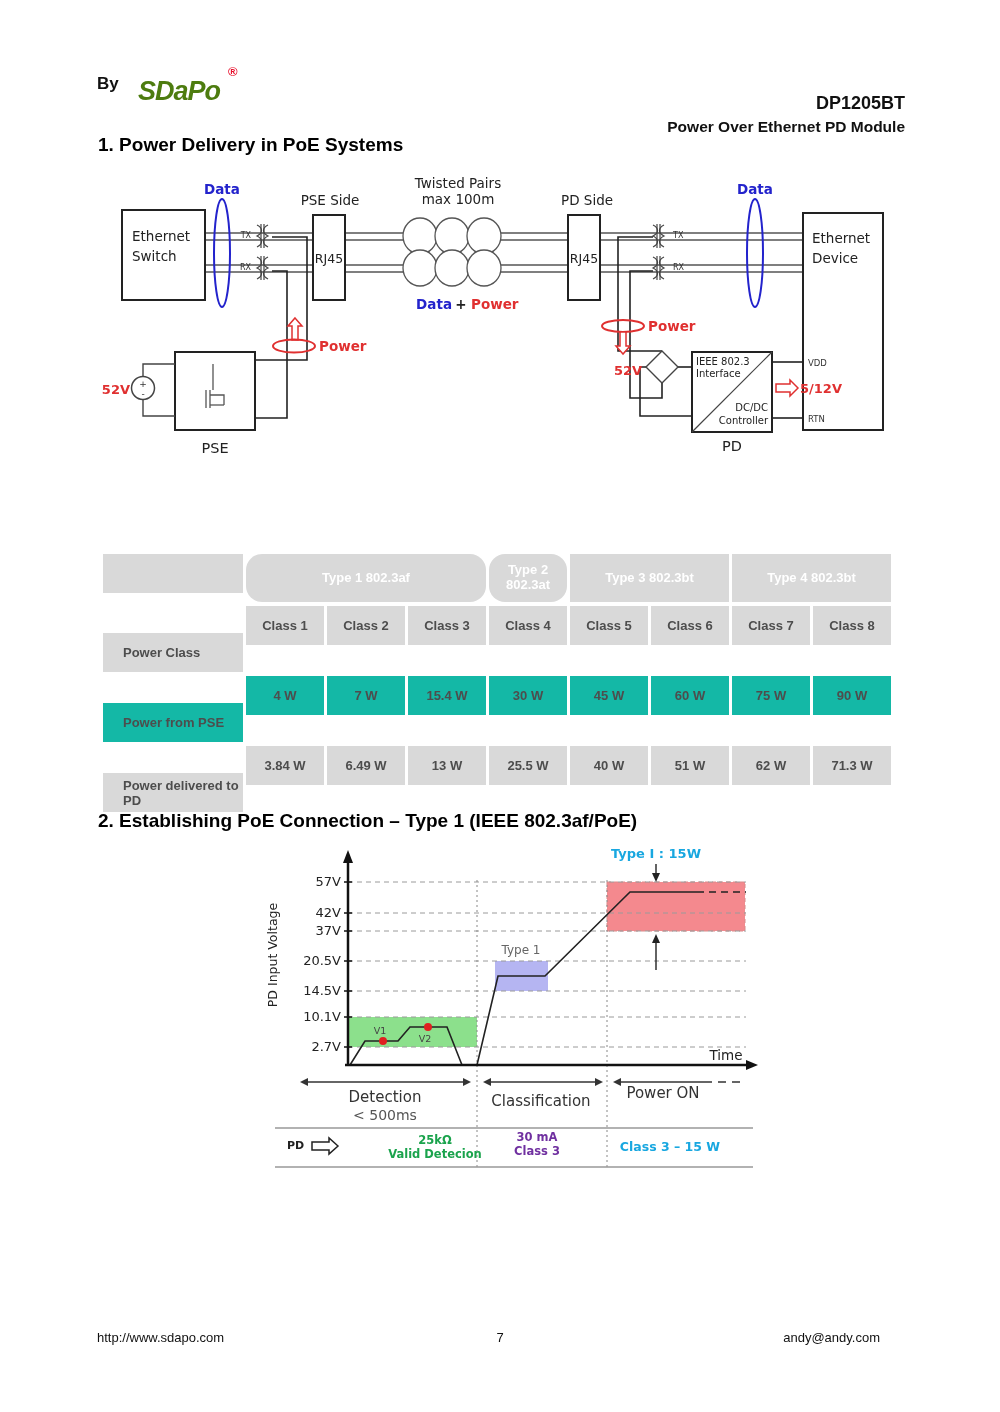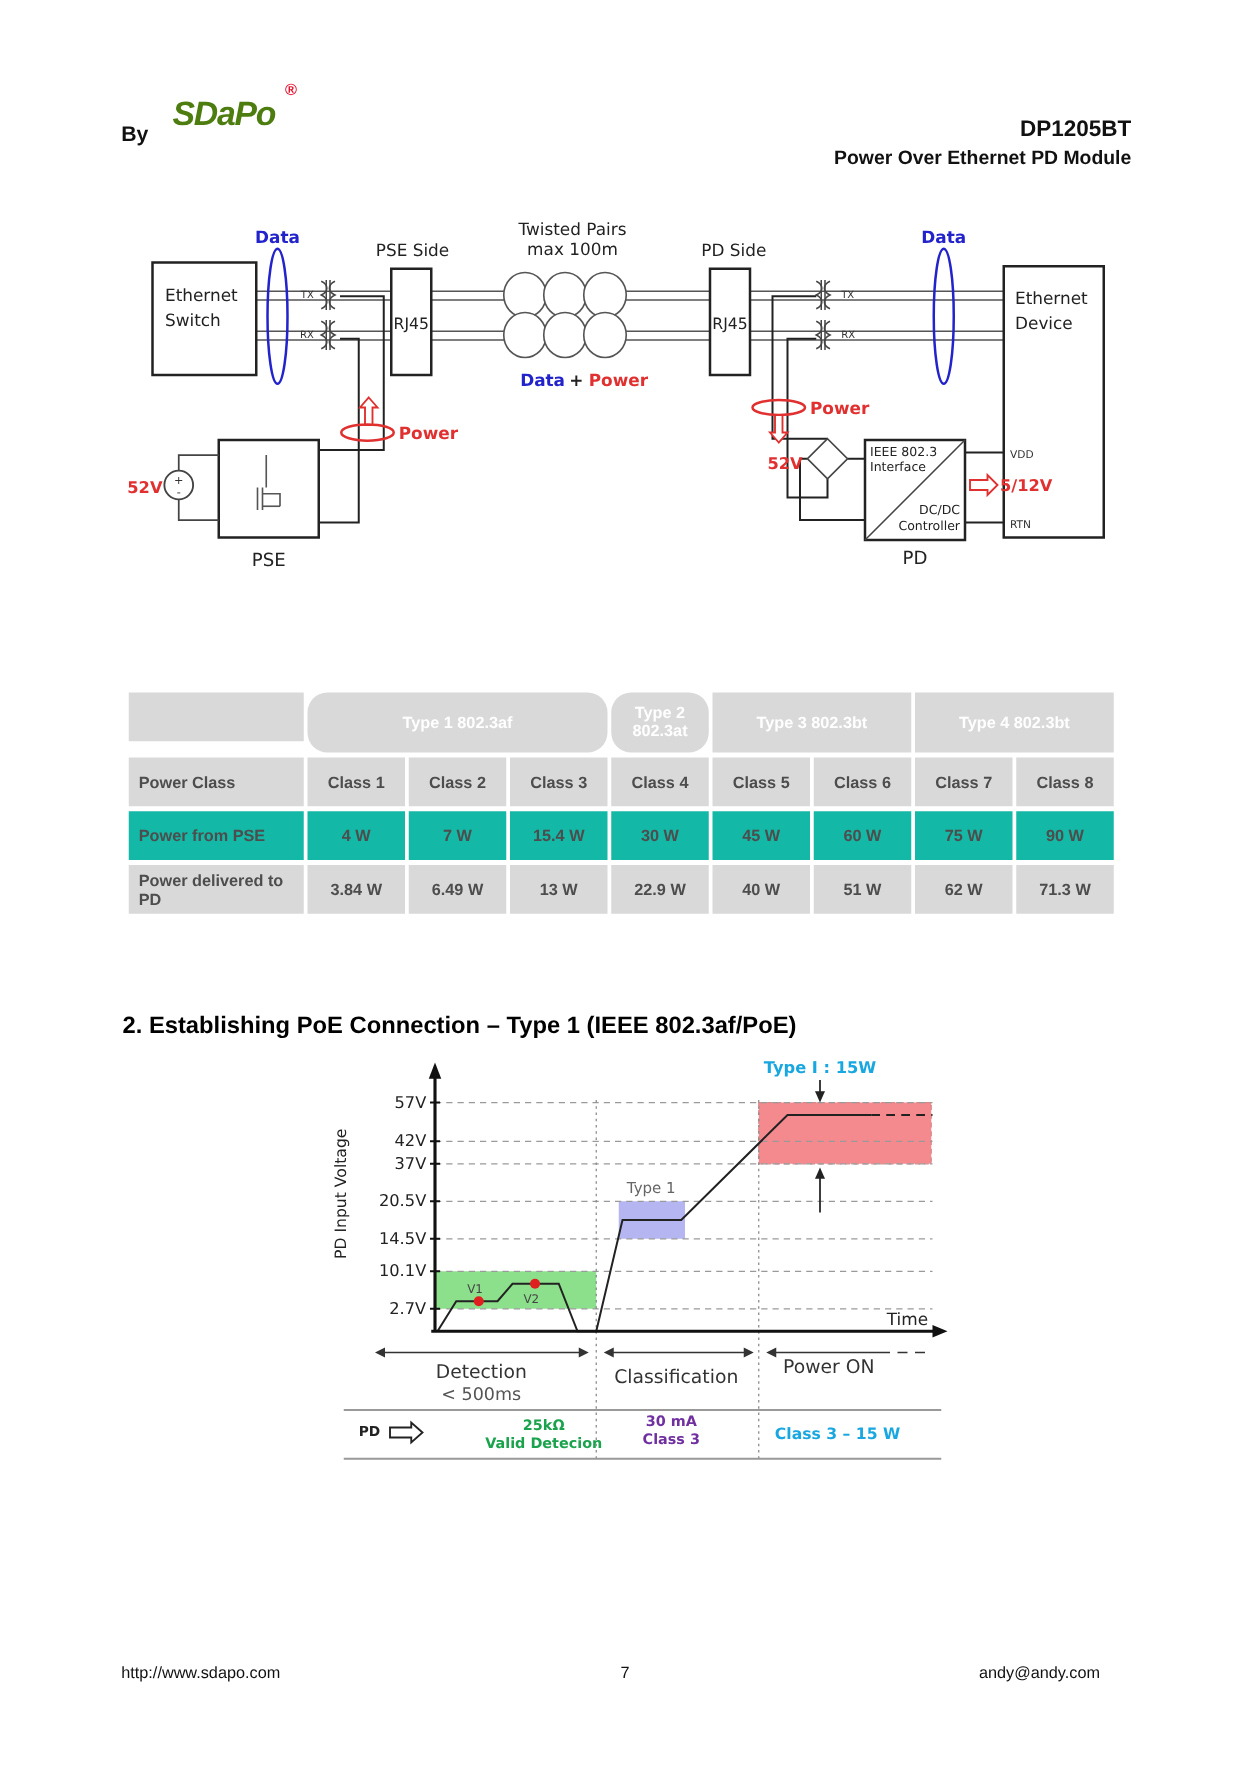--- a/index.html
+++ b/index.html
@@ -1,19 +1,19 @@
 <!DOCTYPE html>
 <html><head>
 <meta charset="utf-8">
 <style>
   html,body{margin:0;padding:0;background:#888;}
   .page{position:relative;width:1000px;height:1412px;background:#ffffff;margin:0 auto;
         font-family:"Liberation Sans",sans-serif;overflow:hidden;}
   
-  .hdr-by{position:absolute;left:97px;top:98px;font-size:17px;font-weight:bold;color:#111;}
+  .hdr-by{position:absolute;left:97px;top:74px;font-size:17px;font-weight:bold;color:#111;}
   .hdr-logo{position:absolute;left:138px;top:76px;font-size:27px;font-weight:bold;
             font-style:italic;color:#4d7c0f;letter-spacing:-1px;}
   .hdr-reg{position:absolute;left:228px;top:64px;font-size:13px;color:#e8112d;font-weight:bold;}
   .hdr-right{position:absolute;right:95px;top:60px;text-align:right;color:#111;}
   .hdr-title{font-size:18px;font-weight:bold;margin-top:33px;}
   .hdr-sub{font-size:15.5px;font-weight:bold;margin-top:4px;}
   
   .sec1{position:absolute;left:98px;top:134px;font-size:19px;font-weight:bold;color:#000;}
   .sec2{position:absolute;left:98px;top:810px;font-size:19px;font-weight:bold;color:#000;}
   
@@ -24,40 +24,41 @@
   .ptable{position:absolute;left:103px;top:554px;width:788px;display:grid;
           grid-template-columns:140px repeat(8,1fr);column-gap:3px;row-gap:4px;
           font-weight:bold;}
   .ptable .cell{display:flex;align-items:center;justify-content:center;text-align:center;
                 font-size:13px;color:#4d4d4d;height:39px;background:#d9d9d9;}
   .ptable .thead{height:48px;color:#ffffff;font-size:13px;line-height:1.15;}
   .t-af{background:#474345;border-radius:16px;}
   .t-bt{background:#28396b;}
   .blank{background:transparent;}
   .rowlite .cell,.cell.lite{background:#14b8a6;}
-  .label-cell{justify-content:flex-start !important;text-align:left !important;padding-left:8px;}
+  .label-cell{justify-content:flex-start !important;text-align:left !important;padding-left:20px;margin-top:27px;}
   
   .footer{position:absolute;left:0;top:1330px;width:100%;font-size:13px;color:#111;}
   .f-url{position:absolute;left:97px;}
   .f-page{position:absolute;left:0;right:0;text-align:center;}
   .f-mail{position:absolute;right:120px;}
 </style>
 </head>
 <body>
 
 <div class="page">
 
   <div class="hdr-by">By</div>
   <div class="hdr-logo">SDaPo</div>
   <div class="hdr-reg">®</div>
   <div class="hdr-right">
     <div class="hdr-title">DP1205BT</div>
     <div class="hdr-sub">Power Over Ethernet PD Module</div>
   </div>
 
+  <div class="sec1">1. Power Delivery in PoE Systems</div>
 
   <svg class="diagram" width="800" height="300" viewBox="0 0 800 300">
 
     <g stroke="#555" stroke-width="1.3">
       <line x1="105" y1="65" x2="468" y2="65"></line>
         <line x1="105" y1="72" x2="468" y2="72"></line>
       <line x1="105" y1="97" x2="468" y2="97"></line>
         <line x1="105" y1="104" x2="468" y2="104"></line>
     </g>
 
@@ -206,21 +207,21 @@
     <div class="cell lite">30 W</div>
     <div class="cell lite">45 W</div>
     <div class="cell lite">60 W</div>
     <div class="cell lite">75 W</div>
     <div class="cell lite">90 W</div>
 
     <div class="cell label-cell">Power delivered to PD</div>
     <div class="cell">3.84 W</div>
     <div class="cell">6.49 W</div>
     <div class="cell">13 W</div>
-    <div class="cell">22.9 W</div>
+    <div class="cell">25.5 W</div>
     <div class="cell">40 W</div>
     <div class="cell">51 W</div>
     <div class="cell">62 W</div>
     <div class="cell">71.3 W</div>
   </div>
 
   <div class="sec2">2. Establishing PoE Connection – Type 1 (IEEE 802.3af/PoE)</div>
 
   <svg class="chart" width="520" height="340" viewBox="0 0 520 340">
 

